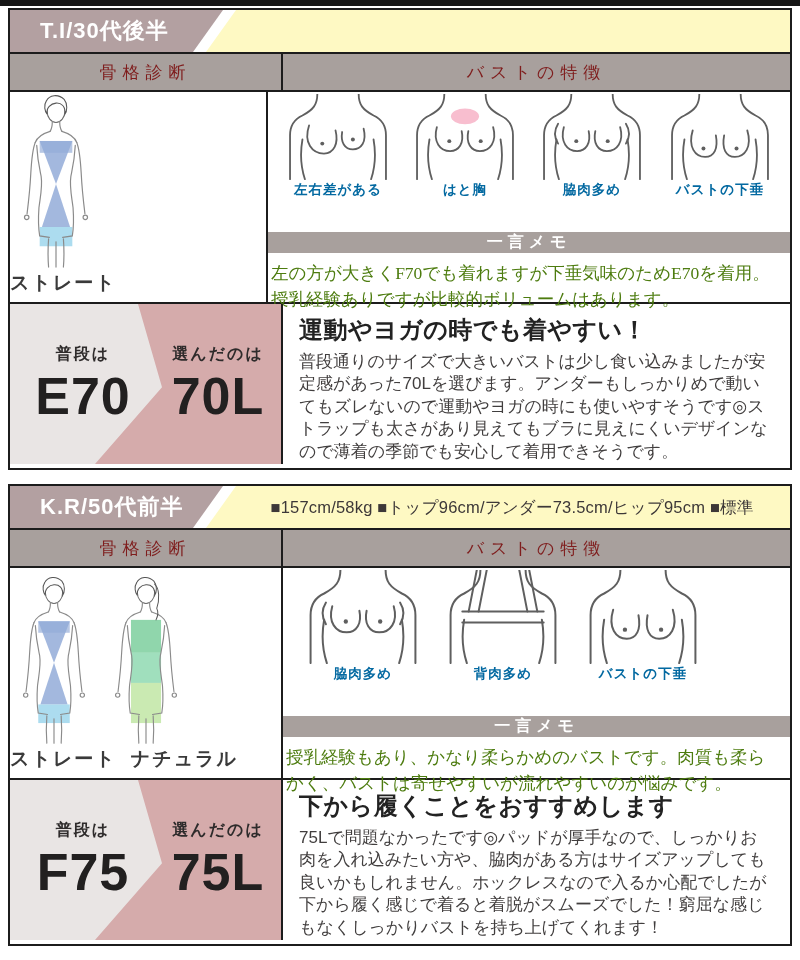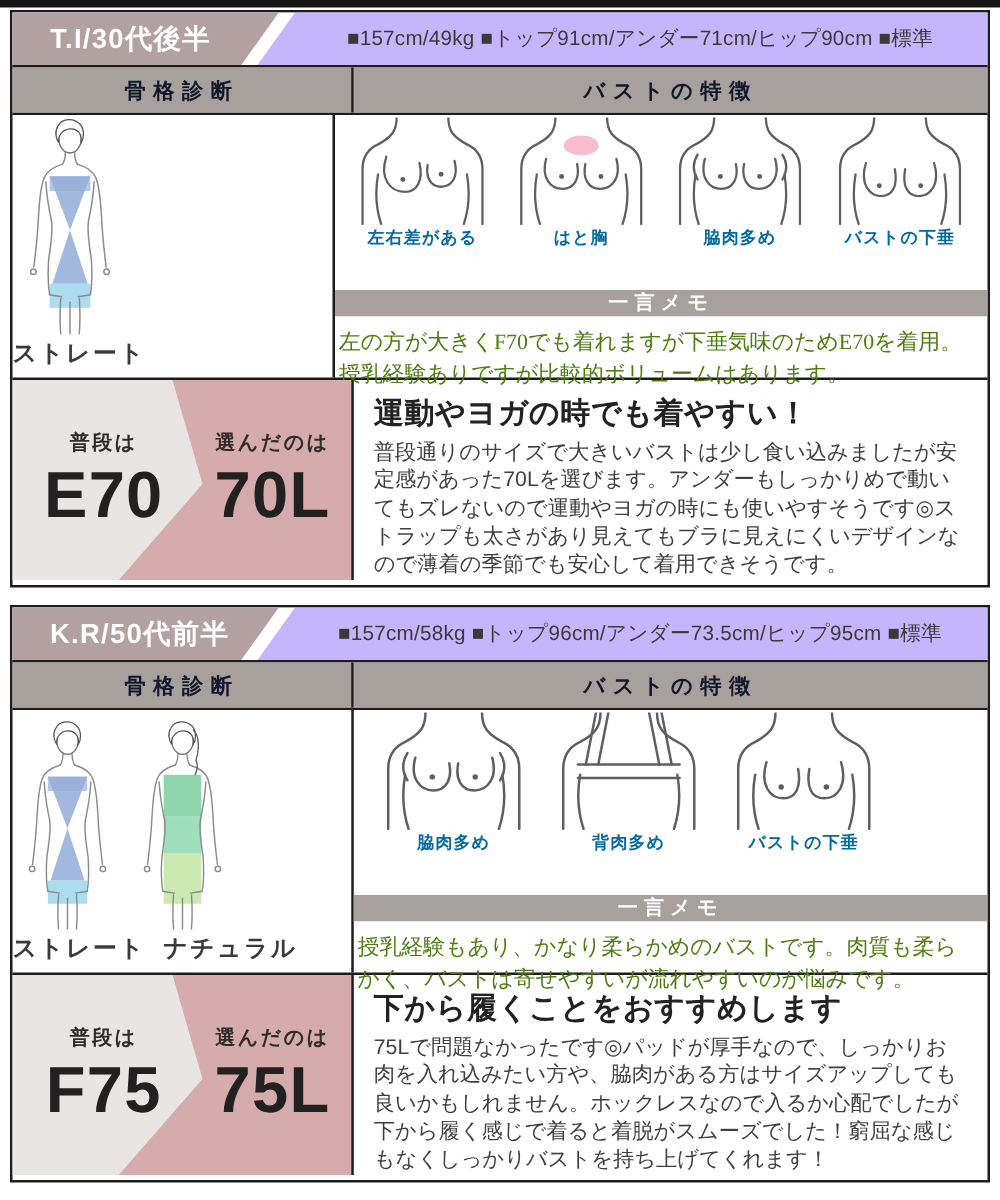--- a/index.html
+++ b/index.html
@@ -5,32 +5,32 @@
   * { margin:0; padding:0; box-sizing:border-box; }
   html,body { width:800px; background:#ffffff; font-family:"Liberation Sans","DejaVu Sans",sans-serif; }
   body { height:960px; position:relative; }
 
   .top-strip { height:6px; background:#161616; width:100%; }
 
   .card { margin:2px 8px 0 8px; border:2px solid #1c1c1c; background:#fff; height:462px; position:relative; }
   .card + .card { margin-top:14px; }
 
   
-  .hdr { position:relative; height:42px; background:#c4b5fd; overflow:hidden; }
+  .hdr { position:relative; height:42px; background:#fef9c3; overflow:hidden; }
   .name-gap { position:absolute; left:0; top:0; height:100%; width:226px; background:#ffffff;
               clip-path:polygon(0 0, 100% 0, calc(100% - 30px) 100%, 0 100%); }
   .name-tag { position:absolute; left:0; top:0; height:100%; width:213px; background:#b3a0a1;
               clip-path:polygon(0 0, 100% 0, calc(100% - 30px) 100%, 0 100%);
               color:#ffffff; font-weight:bold; font-size:22px; line-height:42px; padding-left:30px; letter-spacing:1px; }
   .stats { position:absolute; left:228px; right:4px; top:0; height:100%; text-align:center;
            font-size:16.5px; line-height:42px; color:#3d3838; font-weight:500; letter-spacing:0.2px; white-space:nowrap; }
 
   
   .subhdr { display:flex; height:40px; border-top:2px solid #1c1c1c; border-bottom:2px solid #1c1c1c; }
-  .subhdr .cell { background:#a8a09d; color:#0f172a; font-weight:bold; font-size:17px; letter-spacing:6px;
+  .subhdr .cell { background:#a8a09d; color:#7f1d1d; font-weight:normal; font-size:17px; letter-spacing:6px;
                   display:flex; align-items:center; justify-content:center; }
   .subhdr .left { width:273px; border-right:2px solid #1c1c1c; }
   .subhdr .right { flex:1; }
 
   
   .content { display:flex; height:210px; }
   .skel-cell { width:273px; border-right:2px solid #1c1c1c; display:flex; flex-direction:column;
                align-items:flex-start; justify-content:flex-end; padding-bottom:4px; }
   .skel-figures { display:flex; gap:4px; align-items:flex-end; }
   .skel-labels { display:flex; gap:14px; font-size:19px; font-weight:bold; color:#3a3a3a; letter-spacing:2px; padding-bottom:2px; }
@@ -113,21 +113,20 @@
     </g>
   </defs>
 </svg>
 
 <div class="top-strip"></div>
 
 <section class="card">
   <div class="hdr">
     <div class="name-gap"></div>
     <div class="name-tag">T.I/30代後半</div>
-    <div class="stats">■157cm/49kg ■トップ91cm/アンダー71cm/ヒップ90cm ■標準</div>
   </div>
 
   <div class="subhdr">
     <div class="cell left">骨格診断</div>
     <div class="cell right">バストの特徴</div>
   </div>
 
   <div class="content">
     <div class="skel-cell">
       <div class="skel-figures">

